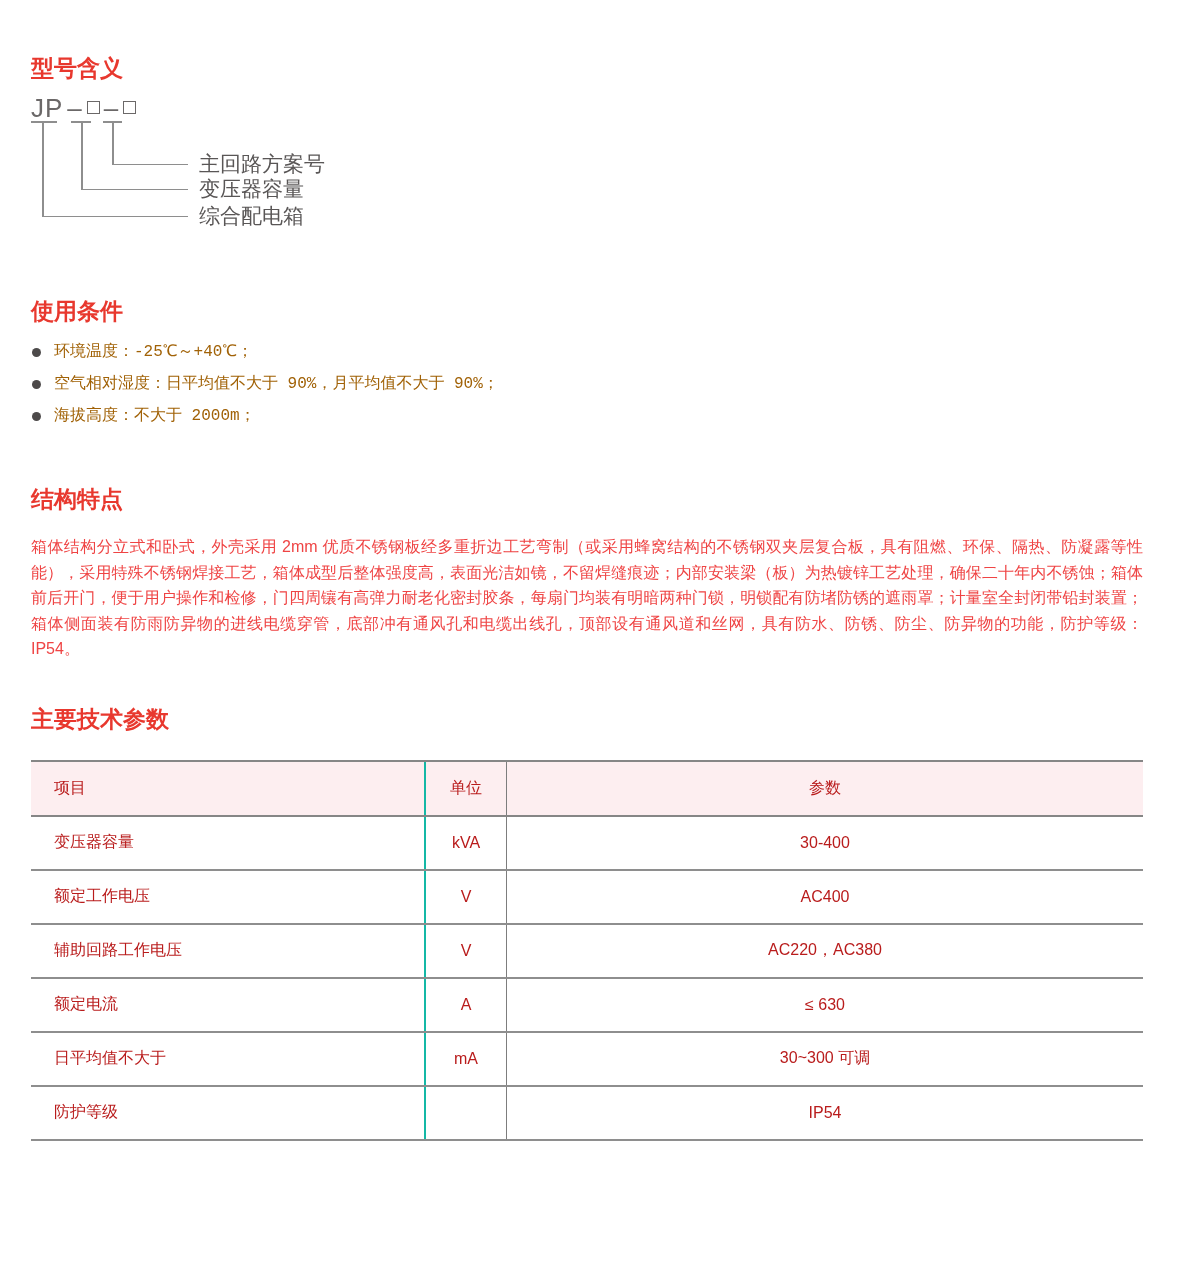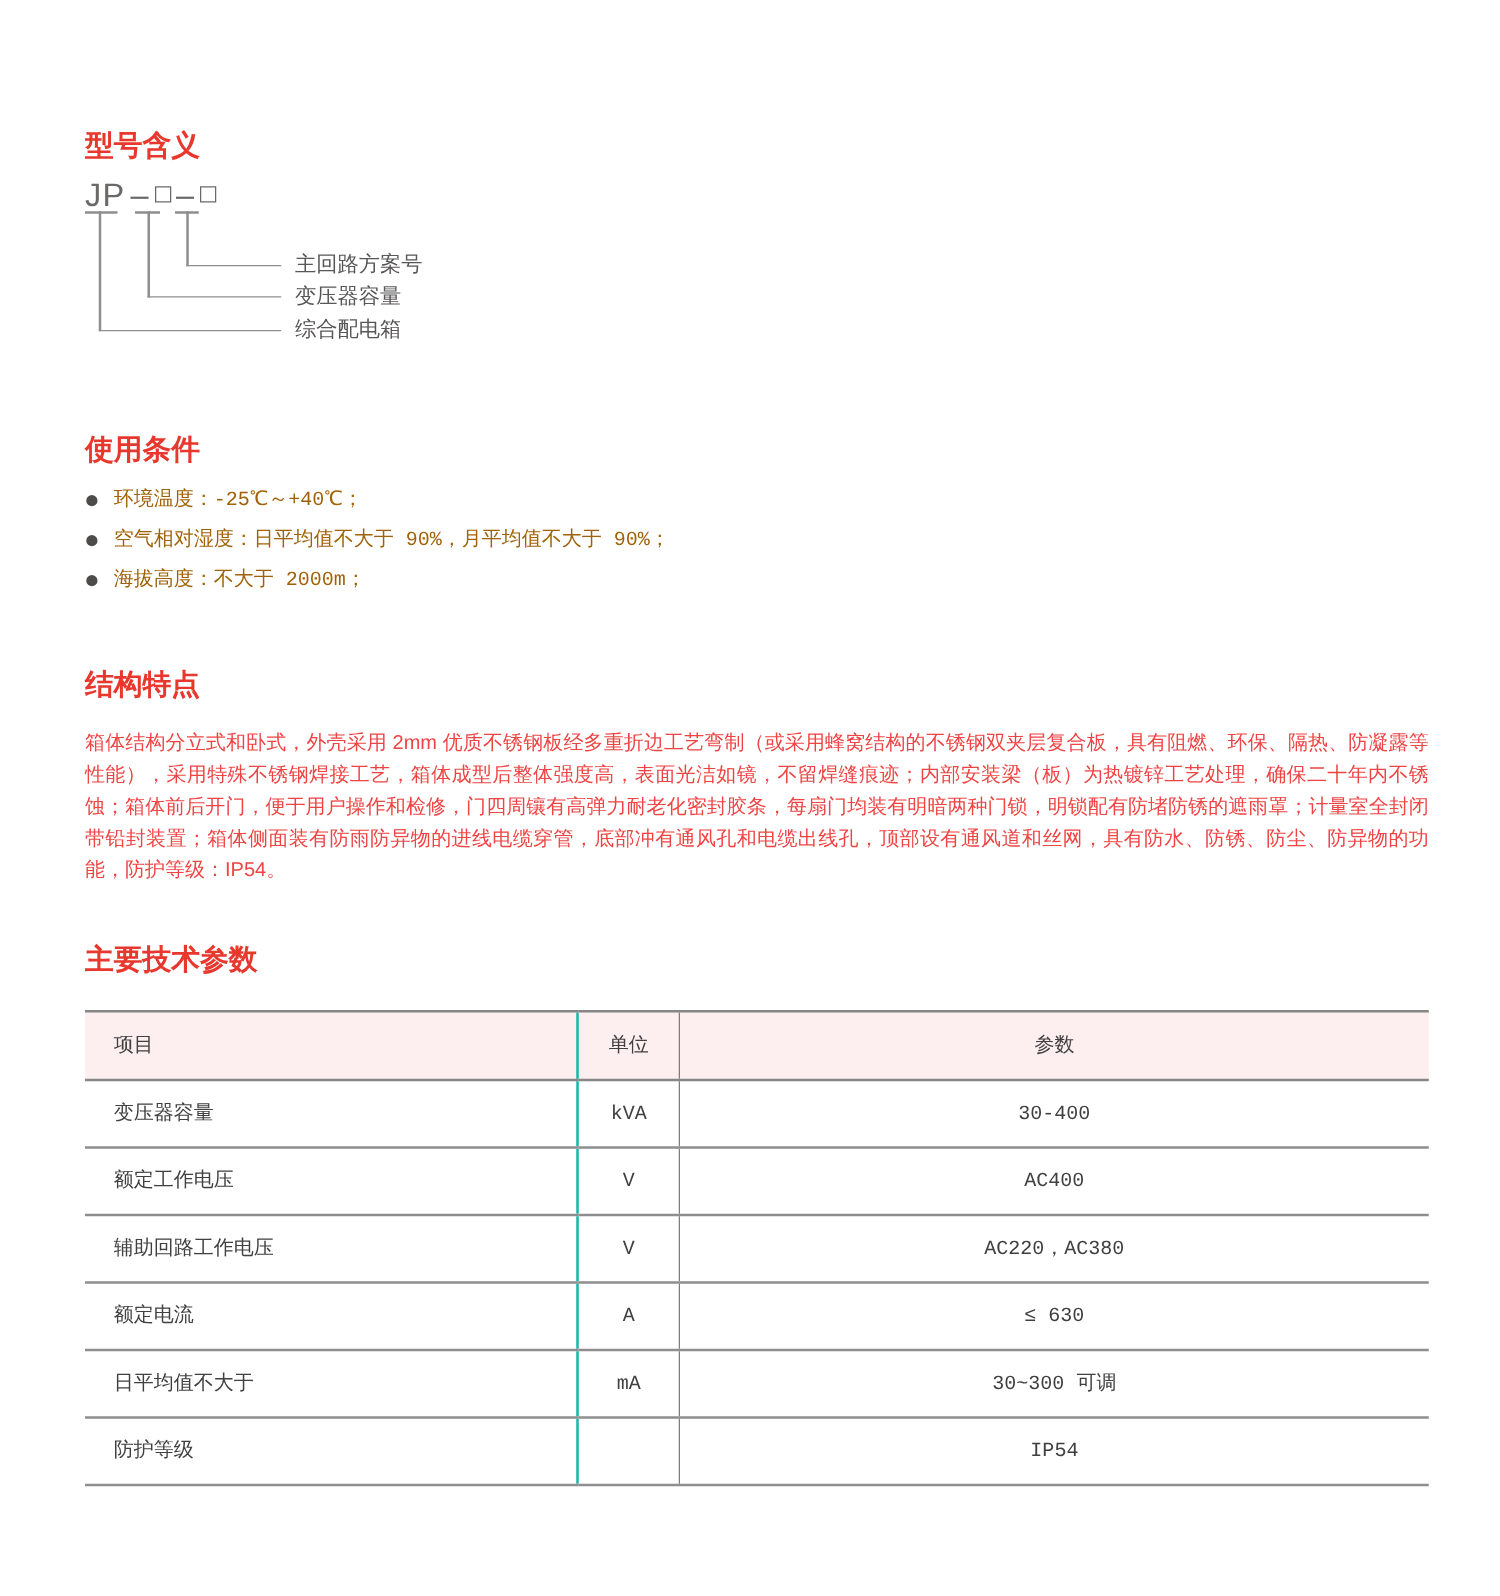--- a/index.html
+++ b/index.html
@@ -2,37 +2,37 @@
 <html><head>
 <meta charset="utf-8">
 <style>
   html,body{margin:0;padding:0;background:#ffffff;}
   body{
     width:1200px;height:1277px;
     font-family:"Liberation Sans","DejaVu Sans",sans-serif;
     color:#4d4a4a;
     -webkit-font-smoothing:antialiased;
   }
-  .page{padding:53px 57px 0 68px;box-sizing:border-box;margin-top:48px;}
+  .page{padding:53px 57px 0 31px;box-sizing:border-box;}
 
   h2.sec-title{
     font-size:23px;line-height:30px;font-weight:700;
     color:#e8382e;margin:0;
   }
 
   
   .diagram{position:relative;height:135px;margin-top:12px;}
   .model-code{position:absolute;left:0;top:0;font-size:26px;line-height:22px;color:#6b6868;letter-spacing:1px;}
   .model-code .code-txt{display:inline-block;vertical-align:middle;}
   .model-code .dash{display:inline-block;vertical-align:middle;margin:0 4px;}
   .model-code .ph-box{display:inline-block;vertical-align:middle;width:13px;height:13px;border:1.5px solid #6b6868;box-sizing:border-box;margin-top:-2px;}
   .dline{position:absolute;background:#8e8e8e;}
   .dline.h{height:1.5px;}
   .dline.v{width:1.5px;}
-  .dlabel{position:absolute;left:168px;font-size:17px;line-height:19px;color:#595656;white-space:nowrap;}
+  .dlabel{position:absolute;left:168px;font-size:21px;line-height:19px;color:#595656;white-space:nowrap;}
 
   
   .sec-usage{margin-top:66px;}
   ul.cond-list{list-style:none;margin:10px 0 0 0;padding:0;}
   ul.cond-list li{
     position:relative;font-size:16px;line-height:32px;
     padding-left:23px;color:#a16207;font-family:Liberation Mono, monospace;
   }
   .bullet-dot{
     position:absolute;left:1px;top:12px;width:9px;height:9px;border-radius:50%;
@@ -43,21 +43,21 @@
   .sec-structure{margin-top:52px;}
   .feature-text{
     margin:20px 0 0 0;font-size:16px;line-height:25.5px;
     color:#ef4444;text-align:justify;
   }
 
   
   .sec-params{margin-top:42px;}
   table.params{
     width:100%;border-collapse:collapse;margin-top:26px;
-    font-size:16px;color:#404040;font-family:Liberation Mono, monospace;
+    font-size:16px;color:#b91c1c;
   }
   table.params th,table.params td{font-weight:400;padding:0;}
   table.params thead th{
     background:#fdeef0;height:53px;
     border-top:2px solid #868686;border-bottom:2px solid #868686;
   }
   table.params tbody td{height:52px;border-bottom:2px solid #8e8e8e;}
   .col-item{width:370px;text-align:left;padding-left:23px !important;}
   .col-unit{width:80px;text-align:center;border-left:2px solid #14b8a6;border-right:1px solid #7d7d7d;}
   .col-value{text-align:center;}

